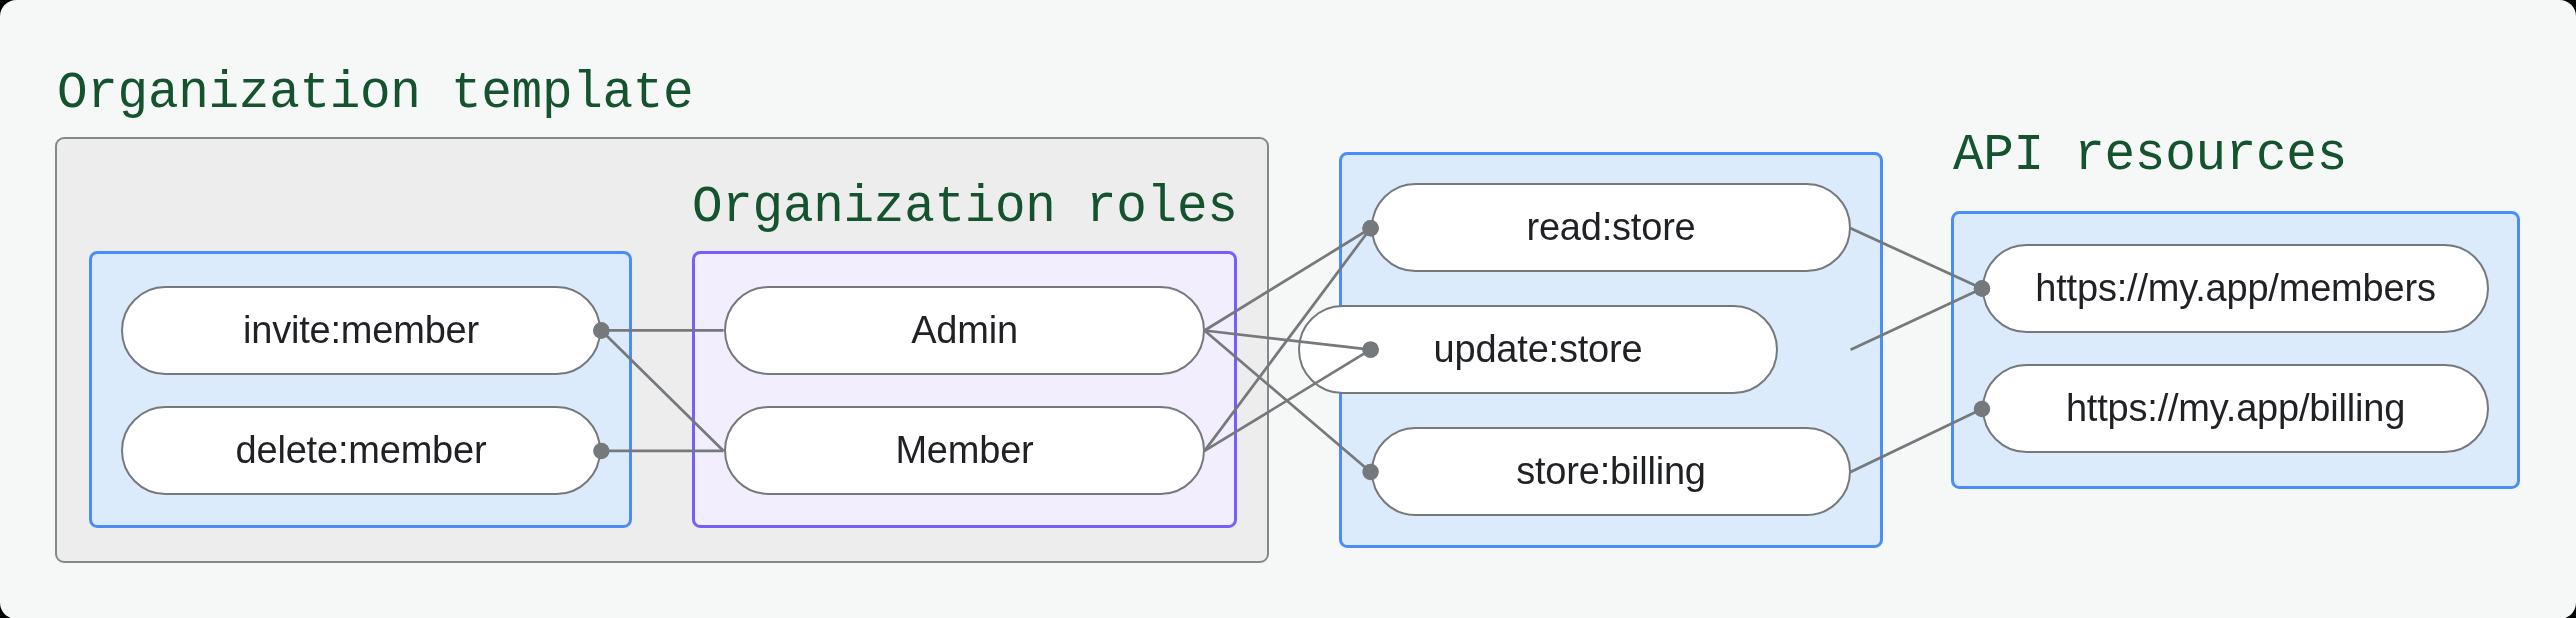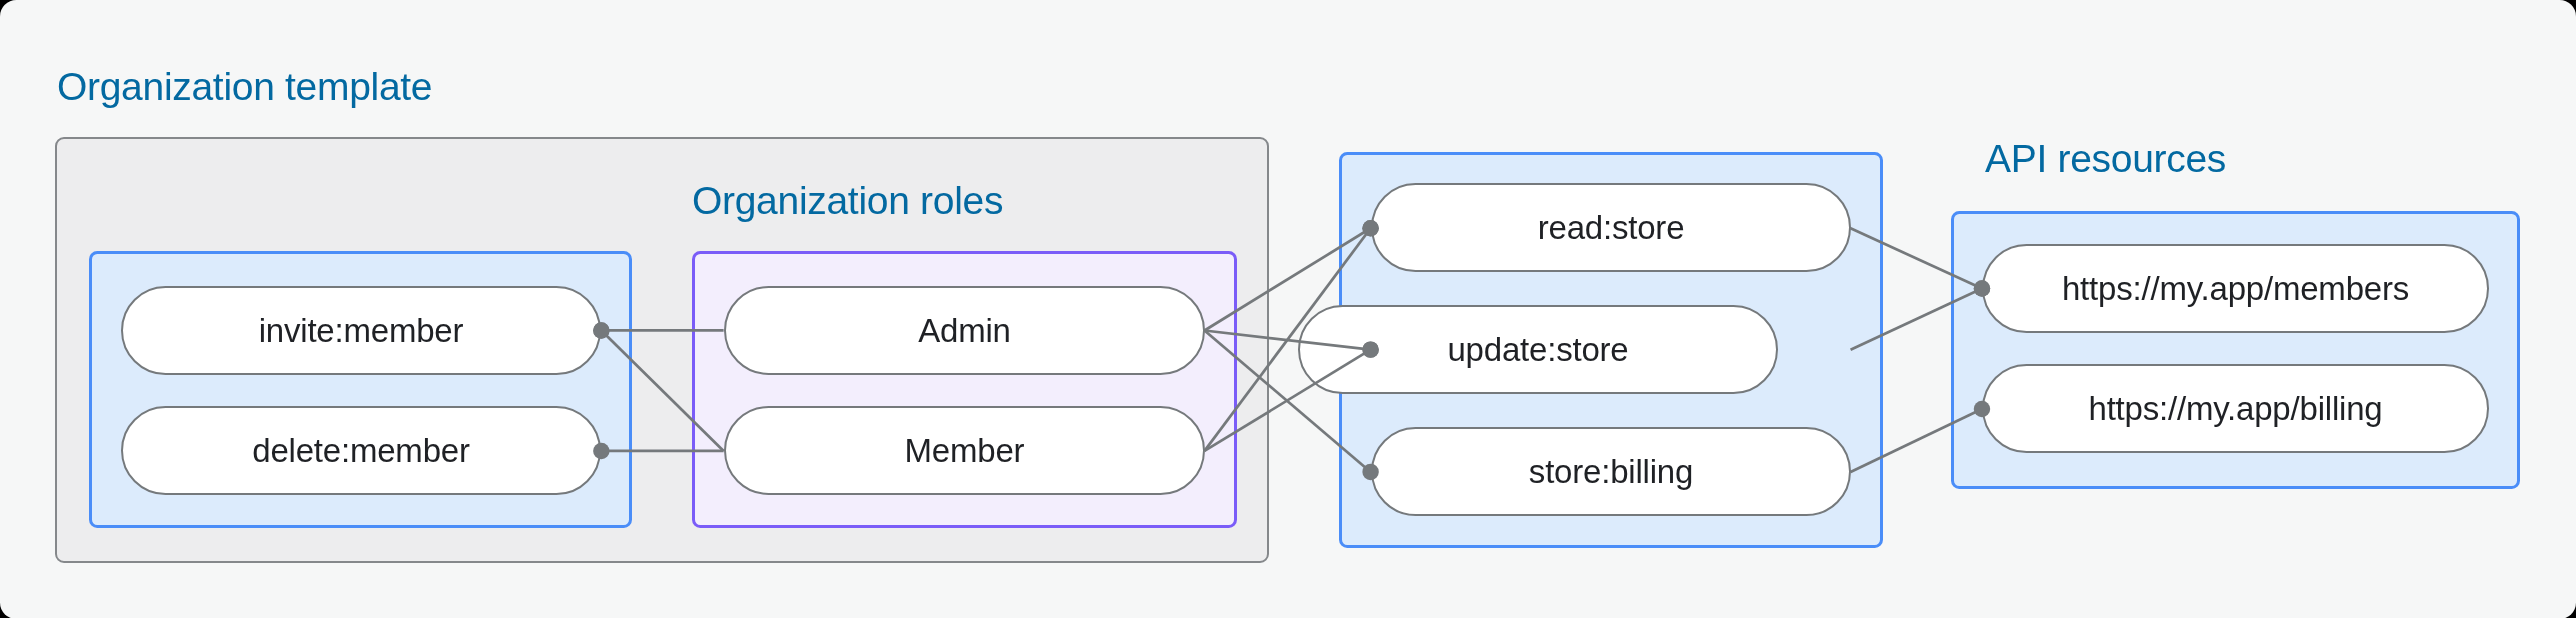--- a/index.html
+++ b/index.html
@@ -2,39 +2,39 @@
 <html style="font-size:14.6px"><head>
 <meta charset="utf-8">
 <style>
   html,body{margin:0;padding:0;background:#000;}
   .card{
     position:relative;width:2576px;height:619px;background:#f6f7f7;
     border-radius:16.4px;overflow:hidden;
     font-family:"Liberation Sans",sans-serif;
   }
   .heading{
-    position:absolute;color:#0369a1;font-size:39px;line-height:1.1;
-    white-space:nowrap;letter-spacing:-0.3px;font-weight:400;
+    position:absolute;color:#14532d;font-size:51px;line-height:1.1;
+    white-space:nowrap;letter-spacing:-0.3px;font-weight:400;font-family:Liberation Mono, monospace;
   }
   .group-box{position:absolute;box-sizing:border-box;border-radius:8.2px;}
   .box-gray{
     left:55px;top:137px;width:1214px;height:426px;
     background:#ededee;border:2.7px solid #85888b;border-radius:9px;
   }
   .box-blue{background:#dcebfc;border:3.7px solid #4a8df8;}
   .box-purple{background:#f3eefd;border:3.7px solid #7a5cf8;}
   .box-org-permissions{left:89px;top:251px;width:543px;height:277px;}
   .box-org-roles{left:692px;top:251px;width:545px;height:277px;}
   .box-permissions{left:1339px;top:152px;width:544px;height:396px;}
   .box-api{left:1951px;top:211px;width:569px;height:278px;}
   .pill{
     position:absolute;box-sizing:border-box;background:#ffffff;
     border:2.7px solid #75797c;border-radius:55px;
     display:flex;align-items:center;justify-content:center;
-    font-size:33px;color:#1f2125;white-space:nowrap;letter-spacing:-0.2px;
+    font-size:38px;color:#1f2125;white-space:nowrap;letter-spacing:-0.2px;
   }
   svg.edges{position:absolute;left:0;top:0;pointer-events:none;}
 </style>
 </head>
 <body>
 
 <div class="card">
 
   <div class="heading" style="left:57px;top:66px;">Organization template</div>
 
@@ -43,21 +43,21 @@
 
   <div class="heading" style="left:692px;top:180px;">Organization roles</div>
 
   <div class="group-box box-blue box-org-permissions"></div>
 
   <div class="group-box box-purple box-org-roles"></div>
 
 
   <div class="group-box box-blue box-permissions"></div>
 
-  <div class="heading" style="left:1953px;top:138px;margin-left:32px;">API resources</div>
+  <div class="heading" style="left:1953px;top:128px;">API resources</div>
 
   <div class="group-box box-blue box-api"></div>
 
   <div class="pill" style="left: 121px; top: 406px; width: 480px; height: 89px;">delete:member</div>
   <div class="pill" style="left: 121px; top: 286px; width: 480px; height: 89px;">invite:member</div>
   <div class="pill" style="left: 724px; top: 286px; width: 481px; height: 89px;">Admin</div>
   <div class="pill" style="left: 724px; top: 406px; width: 481px; height: 89px;">Member</div>
   <div class="pill" style="left: 1371px; top: 183px; width: 480px; height: 89px;">read:store</div>
   <div class="pill" style="left: 1298px; top: 305px; width: 480px; height: 89px;">update:store</div>
   <div class="pill" style="left: 1371px; top: 427px; width: 480px; height: 89px;">store:billing</div>

